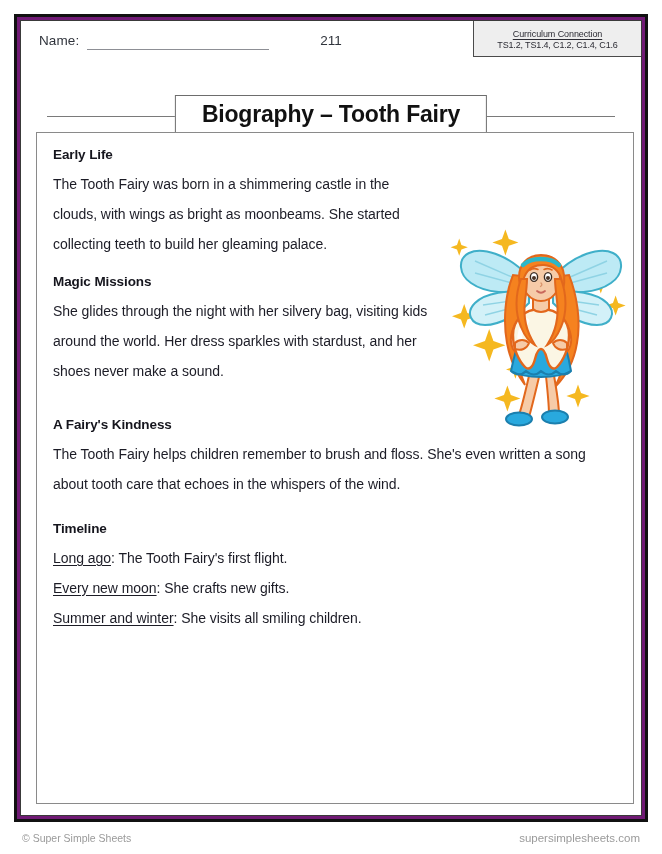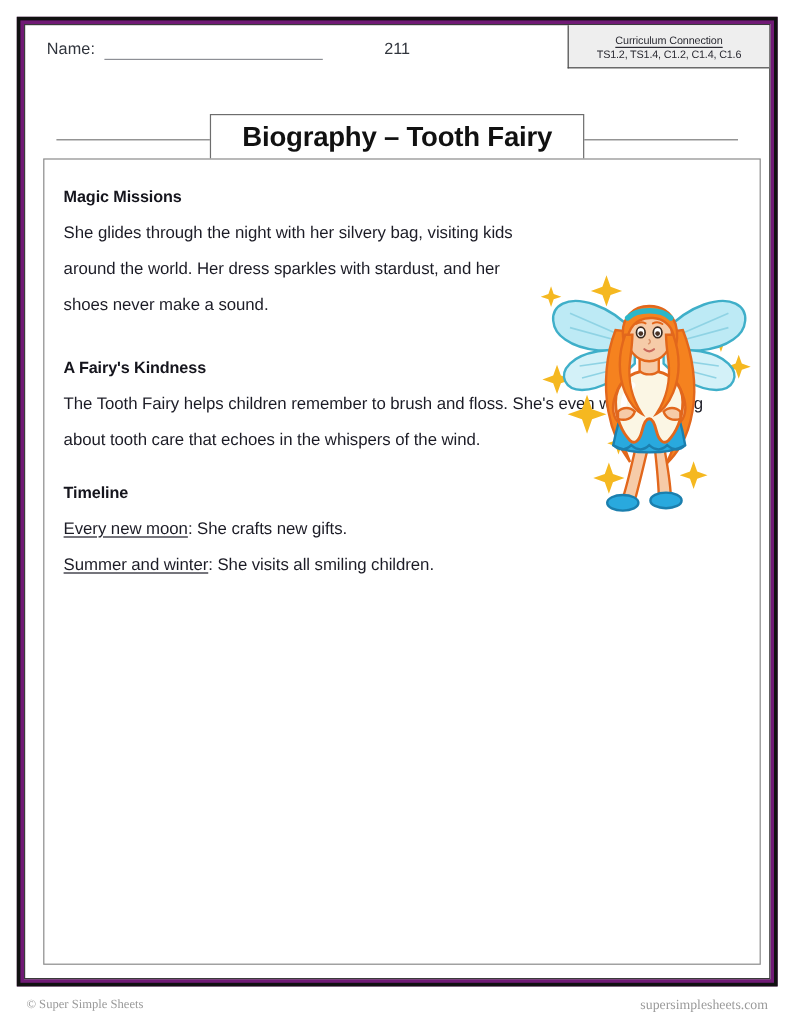--- a/index.html
+++ b/index.html
@@ -186,21 +186,20 @@
     pointer-events: none;
   }
 
   
   .footer {
     position: absolute;
     left: 0;
     top: 832px;
     width: 662px;
     height: 22px;
-    font-family: Liberation Serif, serif;
   }
   .footer-left {
     position: absolute;
     left: 22px;
     top: 0;
     font-size: 10.5px;
     color: #9a9a9a;
   }
   .footer-right {
     position: absolute;
@@ -325,39 +324,46 @@
 
           <path d="M76 62 C70 78 70 96 76 110 C80 120 86 126 90 128 C82 116 78 100 80 84
                    C81 76 82 68 82 62 Z" fill="#F5821F" stroke="#E2671C" stroke-width="2"></path>
           <path d="M116 62 C122 78 122 96 116 110 C112 120 106 126 102 128 C110 116 114 100 112 84
                    C111 76 110 68 110 62 Z" fill="#F5821F" stroke="#E2671C" stroke-width="2"></path>
 
           <path d="M78 48 C86 40 106 40 114 48" fill="none" stroke="#2BB7C9" stroke-width="4.5" stroke-linecap="round"></path>
         </svg>
       </div>
 
+      <div class="section">
+        <div class="section-heading">Early Life</div>
+        <div class="section-body narrow">The Tooth Fairy was born in a shimmering castle in the clouds, with wings as bright as moonbeams. She started collecting teeth to build her gleaming palace.</div>
+      </div>
       <div class="spacer-sm"></div>
 
       <div class="section">
         <div class="section-heading">Magic Missions</div>
         <div class="section-body narrow">She glides through the night with her silvery bag, visiting kids around the world. Her dress sparkles with stardust, and her shoes never make a sound.</div>
       </div>
       <div class="spacer-md"></div>
 
       <div class="spacer-sm"></div>
 
       <div class="section">
         <div class="section-heading">A Fairy's Kindness</div>
         <div class="section-body wide">The Tooth Fairy helps children remember to brush and floss. She's even written a song about tooth care that echoes in the whispers of the wind.</div>
       </div>
       <div class="spacer-md"></div>
 
       <div class="section">
         <div class="section-heading">Timeline</div>
         <div class="timeline-list">
+          <div class="timeline-item">
+            <span class="timeline-lead">Long ago</span><span>: The Tooth Fairy's first flight.</span>
+          </div>
           <div class="timeline-item">
             <span class="timeline-lead">Every new moon</span><span>: She crafts new gifts.</span>
           </div>
           <div class="timeline-item">
             <span class="timeline-lead">Summer and winter</span><span>: She visits all smiling children.</span>
           </div>
         </div>
       </div>
 
     </div>

